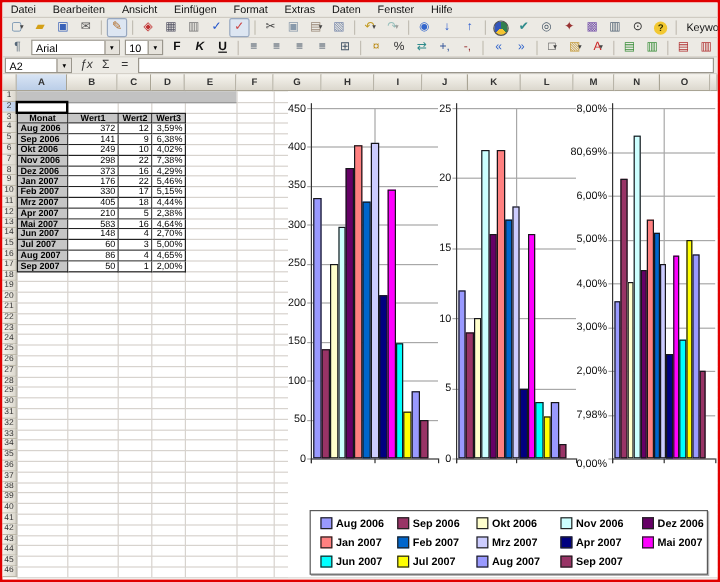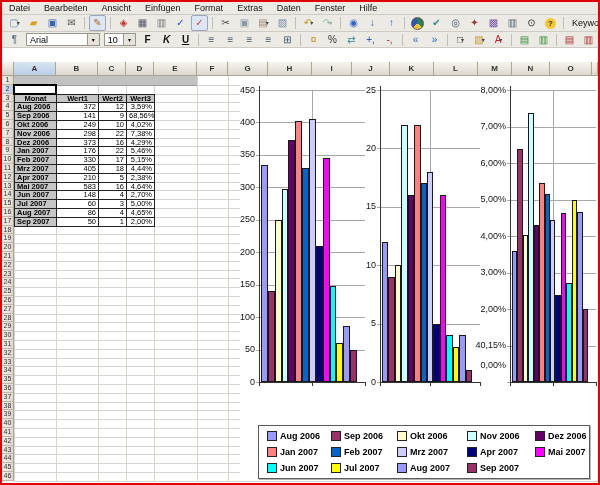--- a/index.html
+++ b/index.html
@@ -240,20 +240,30 @@
         </div>
         <div class="tsep"></div>
         <div class="tbtn">
           <span style="color: rgb(176, 48, 48);">▤</span>
         </div>
         <div class="tbtn">
           <span style="color: rgb(176, 48, 48);">▥</span>
         </div>
       </span>
   </div>
+  <div class="bar-row abs" id="formulabar" style="left:0;top:46px;width:596px;height:14px;padding-left:2px;">
+    <div class="combo" style="width:56px;">
+      <span class="val">A2</span>
+      <span class="cdd">▾</span>
+    </div>
+    <span class="fbtn" style="font-style:italic;margin-left:4px;">ƒx</span>
+    <span class="fbtn">Σ</span>
+    <span class="fbtn">=</span>
+    <div style="flex:1;height:11px;background:#fff;border:1px solid #9a968c;margin:0 3px;font-size:9px;"></div>
+  </div>
 
   <div class="abs" style="left:0;top:60px;width:12px;height:14px;background:linear-gradient(#F6F4EE,#D8D4CA);border-right:1px solid #A9A494;border-bottom:1px solid #A9A494;box-sizing:border-box;"></div>
   <div id="colheaders">
       <div class="colhdr sel" style="left: 12px; top: 60px; width: 42px;">A</div>
       <div class="colhdr" style="left: 54px; top: 60px; width: 42px;">B</div>
       <div class="colhdr" style="left: 96px; top: 60px; width: 28px;">C</div>
       <div class="colhdr" style="left: 124px; top: 60px; width: 28px;">D</div>
       <div class="colhdr" style="left: 152px; top: 60px; width: 43px;">E</div>
       <div class="colhdr" style="left: 195px; top: 60px; width: 31px;">F</div>
       <div class="colhdr" style="left: 226px; top: 60px; width: 40px;">G</div>
@@ -386,21 +396,21 @@
       <div class="tcell gray ctr bold">Wert1</div>
       <div class="tcell gray ctr bold">Wert2</div>
       <div class="tcell gray ctr bold">Wert3</div>
       <div class="tcell gray bold">Aug 2006</div>
       <div class="tcell num">372</div>
       <div class="tcell num">12</div>
       <div class="tcell num">3,59%</div>
       <div class="tcell gray bold">Sep 2006</div>
       <div class="tcell num">141</div>
       <div class="tcell num">9</div>
-      <div class="tcell num">68,56%</div>
+      <div class="tcell num">6,38%</div>
       <div class="tcell gray bold">Okt 2006</div>
       <div class="tcell num">249</div>
       <div class="tcell num">10</div>
       <div class="tcell num">4,02%</div>
       <div class="tcell gray bold">Nov 2006</div>
       <div class="tcell num">298</div>
       <div class="tcell num">22</div>
       <div class="tcell num">7,38%</div>
       <div class="tcell gray bold">Dez 2006</div>
       <div class="tcell num">373</div>
@@ -530,41 +540,41 @@
         <div class="cbar" style="left: 180.57px; top: 107.4px; width: 6.43px; height: 198.6px; background: rgb(0, 102, 204);"></div>
         <div class="cbar" style="left: 187px; top: 95.8px; width: 6.43px; height: 210.2px; background: rgb(204, 204, 255);"></div>
         <div class="cbar" style="left: 193.43px; top: 247.6px; width: 6.43px; height: 58.4px; background: rgb(0, 0, 128);"></div>
         <div class="cbar" style="left: 199.86px; top: 119.1px; width: 6.43px; height: 186.9px; background: rgb(255, 0, 255);"></div>
         <div class="cbar" style="left: 206.29px; top: 259.3px; width: 6.43px; height: 46.7px; background: rgb(0, 255, 255);"></div>
         <div class="cbar" style="left: 212.71px; top: 271px; width: 6.43px; height: 35px; background: rgb(255, 255, 0);"></div>
         <div class="cbar" style="left: 219.14px; top: 259.3px; width: 6.43px; height: 46.7px; background: rgb(153, 153, 255);"></div>
         <div class="cbar" style="left: 225.57px; top: 294.3px; width: 6.43px; height: 11.7px; background: rgb(153, 51, 102);"></div>
       </div>
       <div style="position: absolute; left: 0px; top: 0px;">
-        <div class="ylab" style="left: 230px; top: 285px;">0,00%</div>
+        <div class="ylab" style="left: 230px; top: 306px;">0,00%</div>
         <div class="gline" style="left: 267px; top: 306px; width: 3px; height: 1px;"></div>
-        <div class="ylab" style="left: 230px; top: 265px;">40,15%</div>
+        <div class="ylab" style="left: 230px; top: 265px;">7,98%</div>
         <div class="gline" style="left: 267px; top: 269.5px; width: 3px; height: 1px;"></div>
         <div class="gline" style="left: 270px; top: 269.5px; width: 86px; height: 1px;"></div>
         <div class="ylab" style="left: 230px; top: 228.5px;">2,00%</div>
         <div class="gline" style="left: 267px; top: 233px; width: 3px; height: 1px;"></div>
         <div class="gline" style="left: 270px; top: 233px; width: 86px; height: 1px;"></div>
         <div class="ylab" style="left: 230px; top: 192px;">3,00%</div>
         <div class="gline" style="left: 267px; top: 196.5px; width: 3px; height: 1px;"></div>
         <div class="gline" style="left: 270px; top: 196.5px; width: 86px; height: 1px;"></div>
         <div class="ylab" style="left: 230px; top: 155.5px;">4,00%</div>
         <div class="gline" style="left: 267px; top: 160px; width: 3px; height: 1px;"></div>
         <div class="gline" style="left: 270px; top: 160px; width: 86px; height: 1px;"></div>
         <div class="ylab" style="left: 230px; top: 119px;">5,00%</div>
         <div class="gline" style="left: 267px; top: 123.5px; width: 3px; height: 1px;"></div>
         <div class="gline" style="left: 270px; top: 123.5px; width: 86px; height: 1px;"></div>
         <div class="ylab" style="left: 230px; top: 82.5px;">6,00%</div>
         <div class="gline" style="left: 267px; top: 87px; width: 3px; height: 1px;"></div>
         <div class="gline" style="left: 270px; top: 87px; width: 86px; height: 1px;"></div>
-        <div class="ylab" style="left: 230px; top: 46px;">7,00%</div>
+        <div class="ylab" style="left: 230px; top: 46px;">80,69%</div>
         <div class="gline" style="left: 267px; top: 50.5px; width: 3px; height: 1px;"></div>
         <div class="gline" style="left: 270px; top: 50.5px; width: 86px; height: 1px;"></div>
         <div class="ylab" style="left: 230px; top: 9.5px;">8,00%</div>
         <div class="gline" style="left: 267px; top: 14px; width: 3px; height: 1px;"></div>
         <div class="gline" style="left: 270px; top: 14px; width: 86px; height: 1px;"></div>
         <div class="gline" style="left: 313px; top: 14px; width: 1px; height: 292px;"></div>
         <div class="axis" style="left: 270px; top: 10px; width: 1px; height: 300px;"></div>
         <div class="axis" style="left: 270px; top: 306px; width: 86px; height: 1px;"></div>
         <div class="axis" style="left: 270px; top: 306px; width: 1px; height: 4px;"></div>
         <div class="axis" style="left: 313px; top: 306px; width: 1px; height: 4px;"></div>

